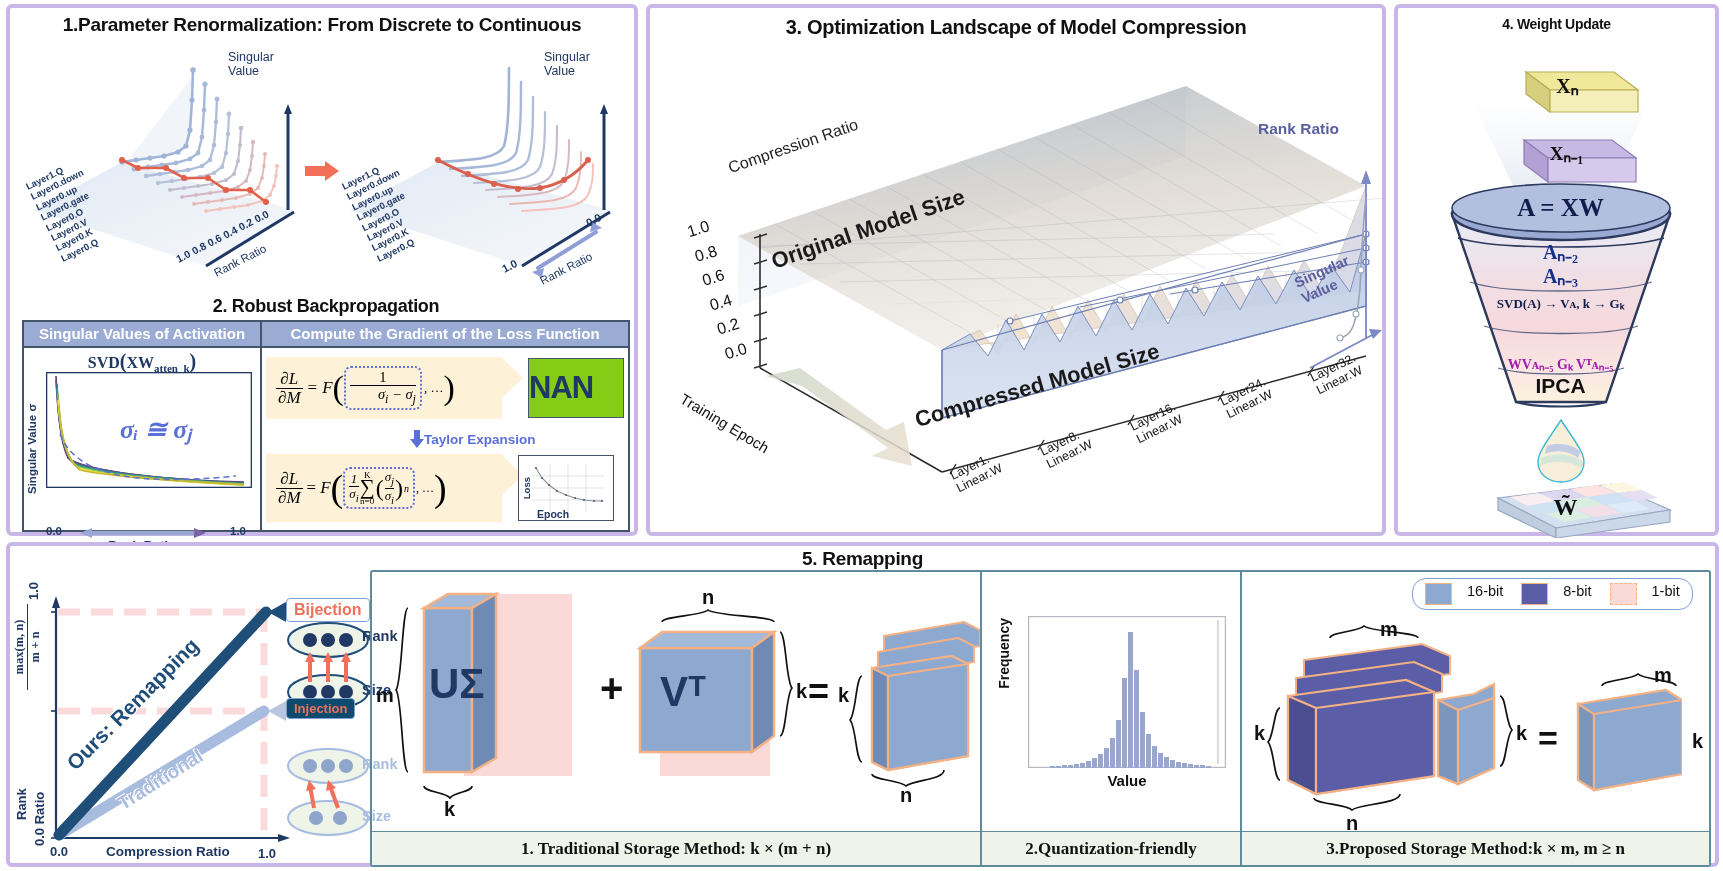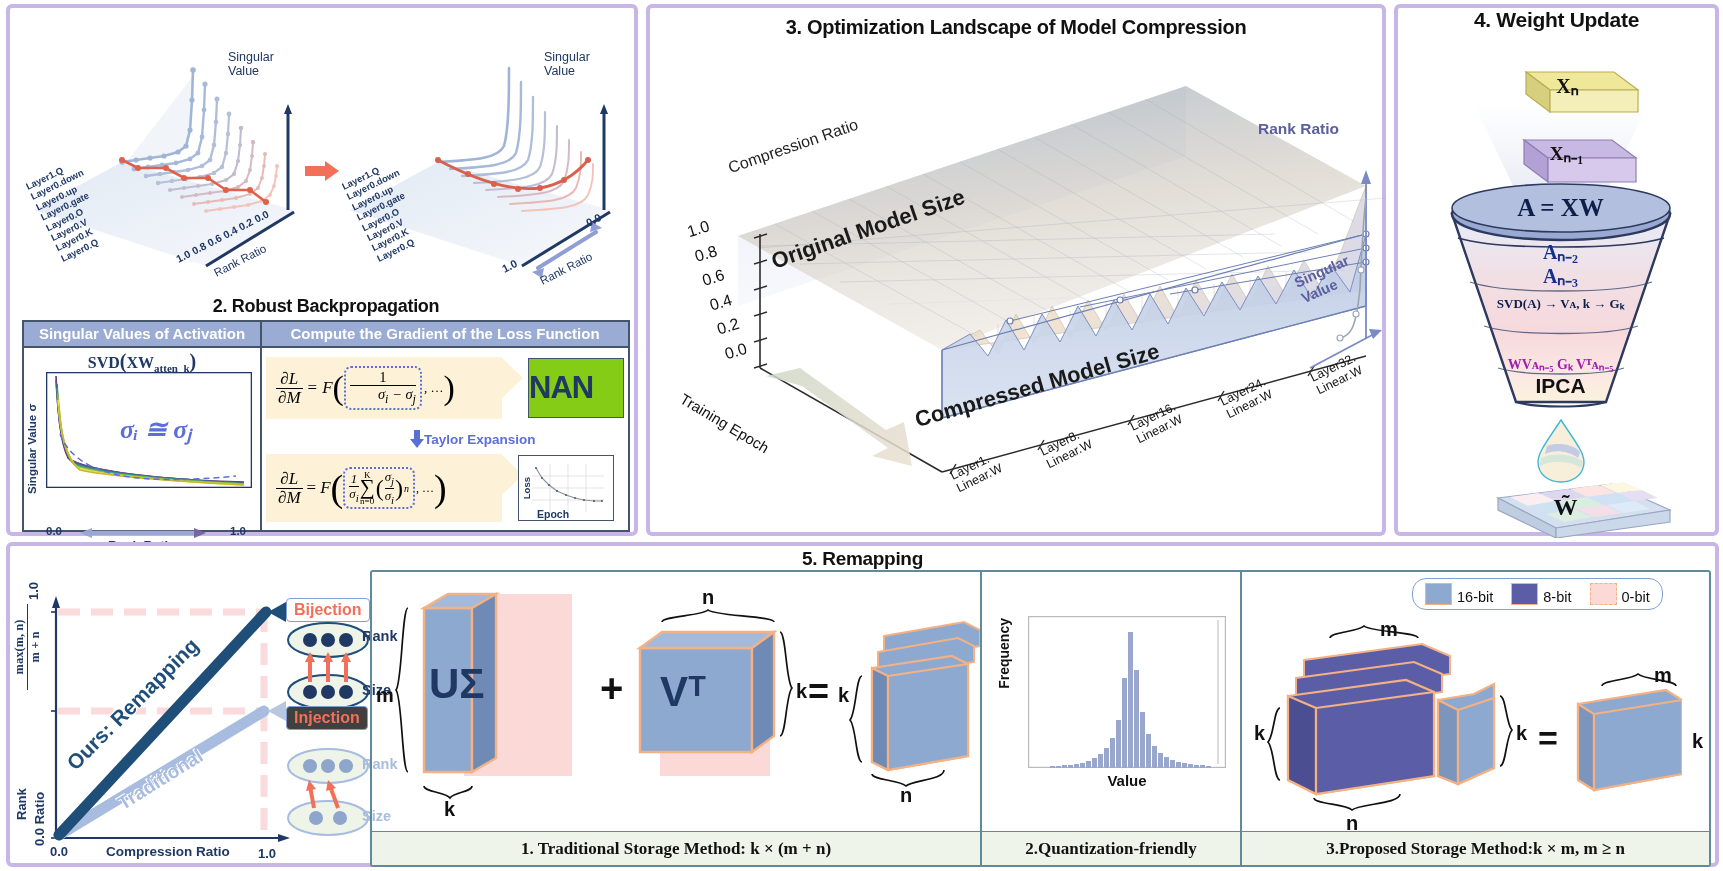--- a/index.html
+++ b/index.html
@@ -14,21 +14,21 @@
   #panel3 { left:646px; top:4px; width:740px; height:532px; }
   #panel4 { left:1394px; top:4px; width:325px; height:532px; }
   #panel5 { left:6px; top:542px; width:1713px; height:325px; }
 
   .ptitle {
     font-weight:bold; color:#111; text-align:center; letter-spacing:-.3px;
     font-family:"Liberation Sans", sans-serif;
   }
   #p1title { font-size:19px; padding-top:6px; }
   #p3title { font-size:20px; padding-top:8px; }
-  #p4title { font-size:21px; }
+  #p4title { font-size:14px; padding-top:8px; }
   #p5title { font-size:19px; }
 
   
   .p1row { position:absolute; top:34px; left:0; width:632px; height:250px; }
   .plot3d { position:absolute; top:0; width:280px; height:250px; }
   #plotA { left:16px; }
   #plotB { left:332px; }
   .arrowMid {
     position:absolute; left:295px; top:118px; width:34px; height:22px;
   }
@@ -83,35 +83,36 @@
   #c2 { width:260px; border-right:2px solid #5f8a9b; }
   #c3 { flex:1; }
   .caption {
     position:absolute; bottom:0; left:0; width:100%; height:34px;
     background:#eef4ea; border-top:1.5px solid #5f8a9b;
     display:flex; align-items:center; justify-content:center;
     font-family:"Liberation Serif",serif; font-weight:bold; font-size:17px; color:#111;
   }
   .distTitle { font-family:"Liberation Serif",serif; font-weight:bold; font-size:14.5px;
                color:#111; text-align:center; }
-  .legitem { display:flex; align-items:flex-end; gap:5px; font-size:14.5px;
+  .legitem { display:flex; align-items:flex-start; gap:15px; font-size:14.5px;
              font-family:"Liberation Sans",sans-serif; color:#111; }
   .swatch { width:27px; height:22px; border:1.6px solid #f3b184; }
   #legendbox { position:absolute; top:6px; left:170px; display:flex; gap:18px;
      border:1.5px solid #7f9fd0; border-radius:14px; padding:4px 12px; background:#fff; }
   .vlab { text-align:center; font-weight:bold; font-size:15px; color:#111;
           font-family:"Liberation Sans",sans-serif; }
   .freqlab { font-weight:bold; font-size:14px; color:#111;
              font-family:"Liberation Sans",sans-serif;
              writing-mode:vertical-rl; transform:rotate(180deg); }
 </style>
 </head>
 <body>
 
 <div class="frame" id="panel1">
+  <div class="ptitle" id="p1title">1.Parameter Renormalization: From Discrete to Continuous</div>
 
   <div class="p1row">
 
     <div class="plot3d" id="plotA">
       <svg class="svgfull" viewBox="0 0 280 250">
         <defs>
           <linearGradient id="gfloor" x1="0" y1="0" x2="1" y2="1">
             <stop offset="0" stop-color="#dde6f2"></stop>
               <stop offset="1" stop-color="#f4f7fb"></stop>
           </linearGradient>
@@ -859,22 +860,22 @@
 
       <div style="position:absolute; left:52px; top:188px; transform:rotate(-45deg); transform-origin:left top;
                   font-size:21px; font-weight:bold; color:#1f4e79; white-space:nowrap;
                   text-shadow:1px 1px 0 #fff,-1px -1px 0 #fff,1px -1px 0 #fff,-1px 1px 0 #fff;">Ours: Remapping</div>
       <div style="position:absolute; left:104px; top:226px; transform:rotate(-32deg); transform-origin:left top;
                   font-size:19px; font-weight:bold; color:#a8bce0; white-space:nowrap;
                   text-shadow:1px 1px 0 #fff,-1px -1px 0 #fff;">Traditional</div>
 
       <div style="position:absolute; left:276px; top:28px; background:#fff; border:1.5px solid #7f9fd0;
                   border-radius:4px; padding:2px 7px; font-size:16px; font-weight:bold; color:#f2705a;">Bijection</div>
-      <div style="position:absolute; left:276px; top:128px; background:#404040; border:1.5px solid #7f9fd0;
-                  border-radius:4px; padding:2px 7px; font-size:16px; font-weight:bold; color:#f2705a;margin-top:8px;">Injection</div>
+      <div style="position:absolute; left:276px; top:128px; background:#0c4a6e; border:1.5px solid #7f9fd0;
+                  border-radius:4px; padding:2px 7px; font-size:13px; font-weight:bold; color:#f2705a;">Injection</div>
 
       <div style="position:absolute; left:352px; top:58px; font-size:14.5px; font-weight:bold; color:#1f3864;">Rank</div>
       <div style="position:absolute; left:352px; top:112px; font-size:14.5px; font-weight:bold; color:#1f3864;">Size</div>
       <div style="position:absolute; left:352px; top:186px; font-size:14.5px; font-weight:bold; color:#a8bce0;">Rank</div>
       <div style="position:absolute; left:352px; top:238px; font-size:14.5px; font-weight:bold; color:#a8bce0;">Size</div>
     </div>
 
     <div id="p5right">
 
       <div class="p5cell" id="c1">
@@ -986,21 +987,21 @@
           <div class="legitem">
             <span class="swatch" style="background:#8ea9d0;"></span>
             <span>16-bit</span>
           </div>
           <div class="legitem">
             <span class="swatch" style="background:#5b5ea6;"></span>
             <span>8-bit</span>
           </div>
           <div class="legitem">
             <span class="swatch" style="background:#fbd9d6; border-style:dashed;"></span>
-            <span>0-bit</span>
+            <span>1-bit</span>
           </div>
         </div>
 
         <svg style="position:absolute; left:0; top:36px;" width="440" height="222" viewBox="0 0 440 222">
 
           <polygon points="62,52 180,36 208,48 208,66 90,82 62,70" fill="#5b5ea6" stroke="#f3b184" stroke-width="2"></polygon>
           <polygon points="54,70 172,54 200,66 200,84 82,100 54,88" fill="#5b5ea6" stroke="#f3b184" stroke-width="2"></polygon>
 
           <polygon points="46,88 164,72 192,84 192,168 74,186 46,172" fill="#5b5ea6" stroke="#f3b184" stroke-width="2.2"></polygon>
           <polygon points="46,88 74,100 74,186 46,172" fill="#4b4e90" stroke="#f3b184" stroke-width="2.2"></polygon>

